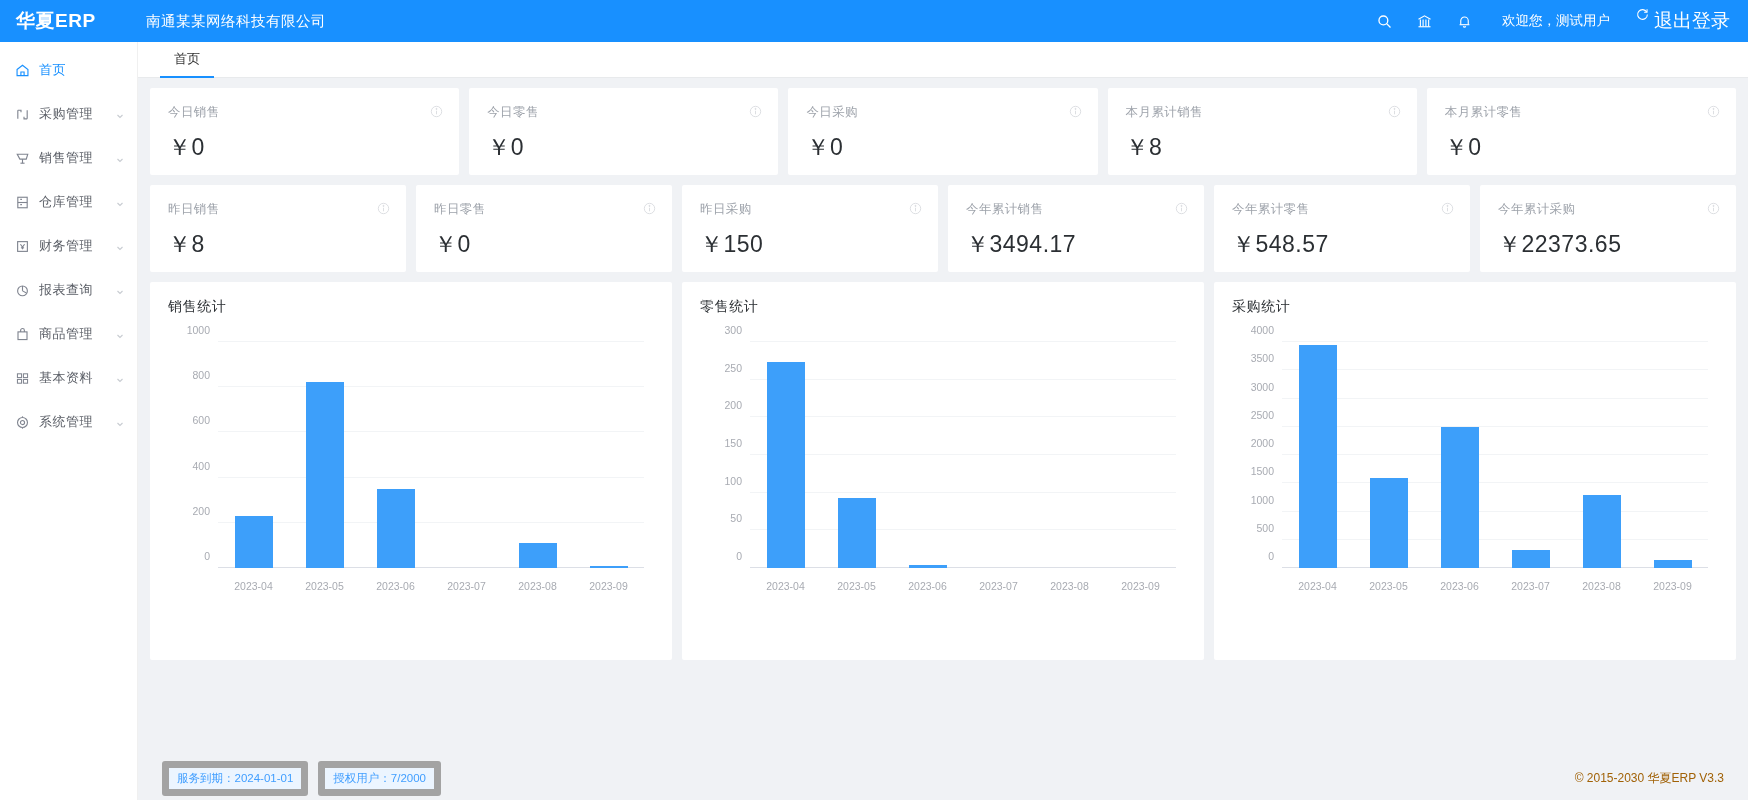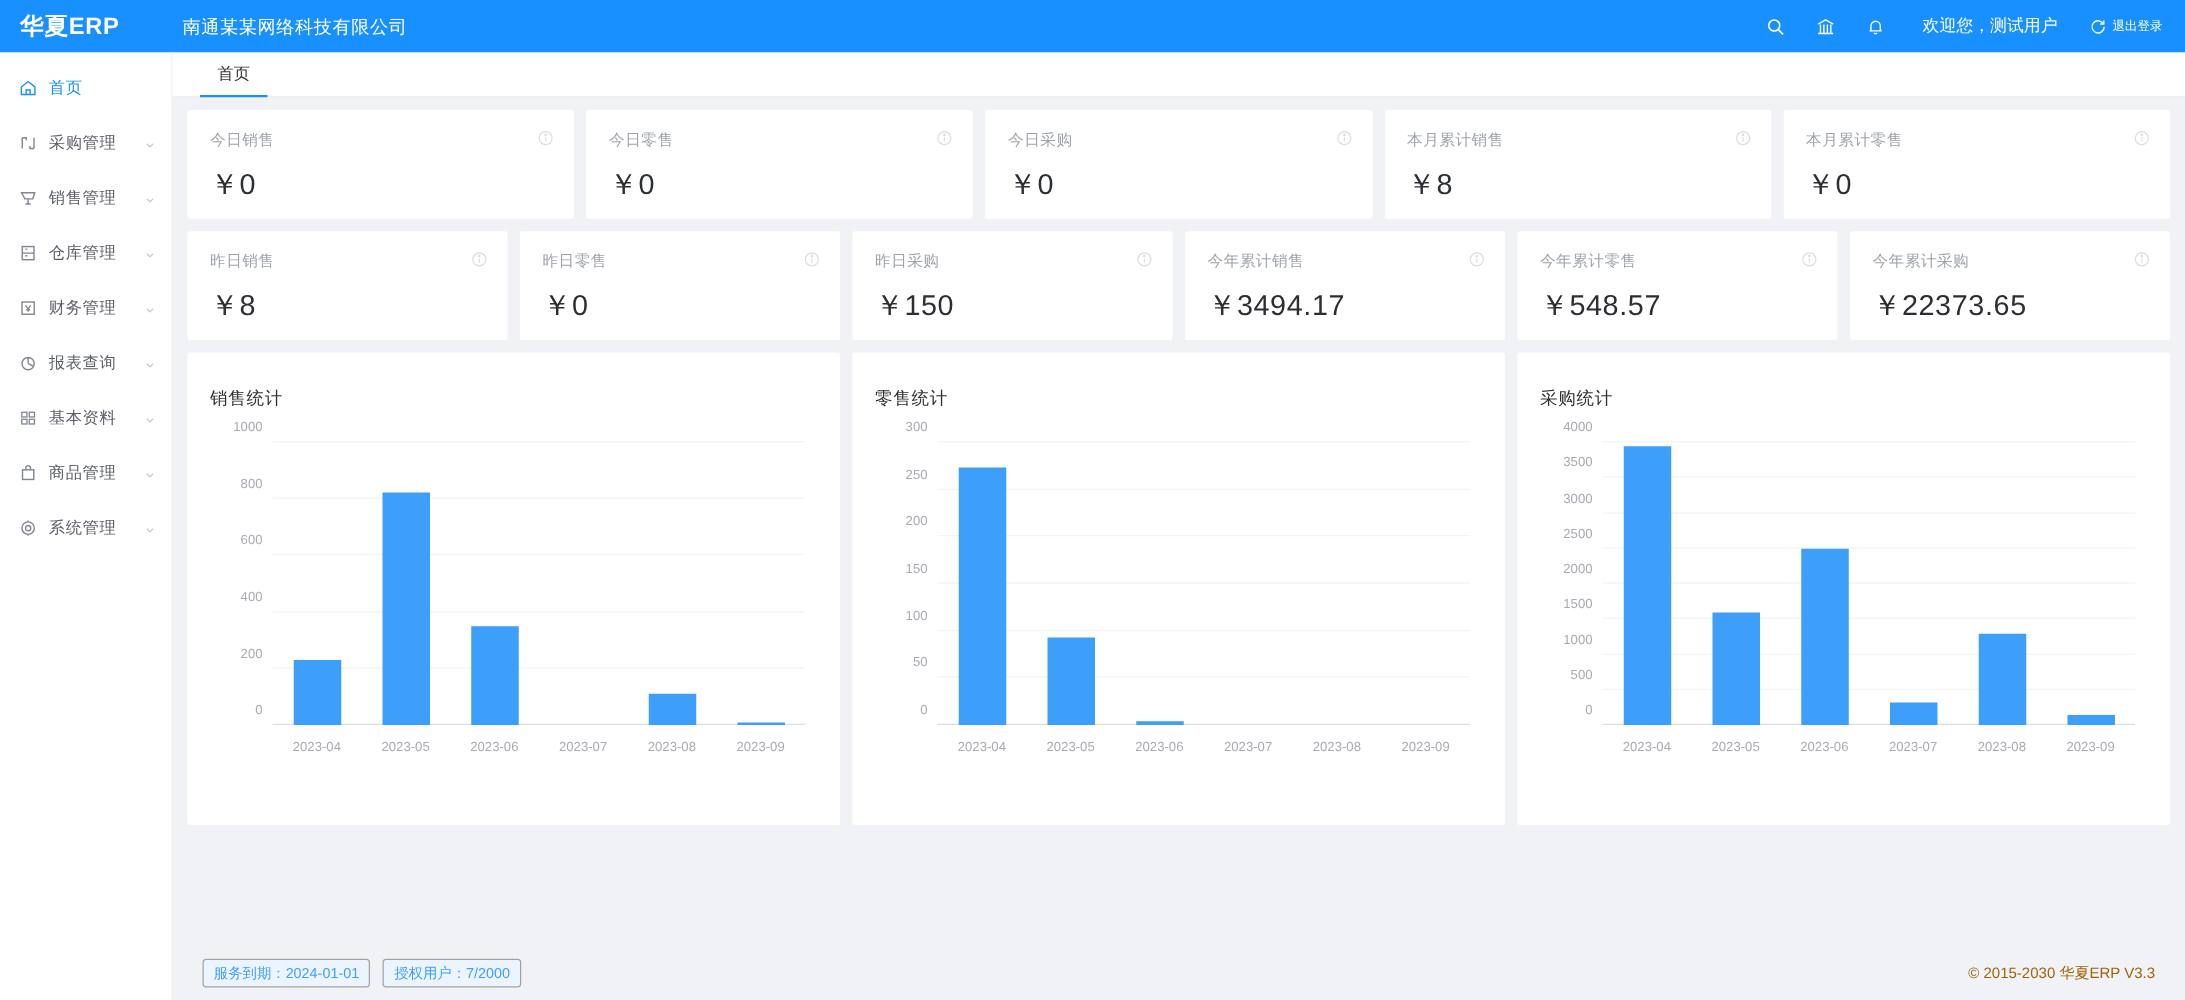--- a/index.html
+++ b/index.html
@@ -30,21 +30,21 @@
   }
   .tb-icon {
     width: 40px; height: 42px; display: flex; align-items: center; justify-content: center;
     color: #fff; cursor: pointer;
   }
   .tb-icon svg { display: block; }
   #welcome {
     color: #fff; font-size: 13.5px; margin-left: 18px; margin-right: 26px; white-space: nowrap;
   }
   #logout {
-    color: #fff; font-size: 10px; display: flex; align-items: flex-end; gap: 5px;
+    color: #fff; font-size: 19px; display: flex; align-items: flex-start; gap: 5px;
     cursor: pointer; white-space: nowrap;
   }
 
   
   #sidebar {
     position: absolute; top: 42px; left: 0; width: 138px; height: 758px;
     background: #ffffff; border-right: 1px solid #f0f0f0;
     padding-top: 6px;
   }
   .menu-item {
@@ -96,21 +96,21 @@
   .stat-value {
     margin-top: 11px; font-size: 23px; color: #2b2f33; font-weight: 400;
     letter-spacing: .5px;
   }
 
   .chart-row { display: flex; gap: 10px; }
   .chart-card {
     flex: 1 1 0; background: #fff; border-radius: 2px;
     height: 378px; padding: 16px 18px;
   }
-  .chart-title { font-size: 14px; color: #2b2f33; letter-spacing: .6px; margin-top: 12px; }
+  .chart-title { font-size: 14px; color: #2b2f33; letter-spacing: .6px; }
 
   .plot { position: relative; margin-top: 18px; height: 268px; }
   .plot-inner {
     position: absolute; left: 50px; right: 10px; top: 8px; bottom: 34px;
   }
   .gridline {
     position: absolute; left: 0; right: 0; height: 1px; background: #f2f4f6;
   }
   .axis-line {
     position: absolute; left: 0; right: 0; bottom: 0; height: 1px; background: #dcdfe6;
@@ -130,21 +130,21 @@
     display: flex;
   }
   .xtick { flex: 1 1 0; text-align: center; font-size: 10.5px; color: #a8abb2; }
 
   
   #footer {
     position: absolute; left: 138px; bottom: 0; width: 1610px; height: 44px;
     display: flex; align-items: center; padding: 0 24px 0 24px;
   }
   .tag {
-    border: 1px solid #a3a3a3; background: #ecf5ff; color: #409eff;
+    border: 7px solid #a3a3a3; background: #ecf5ff; color: #409eff;
     border-radius: 3px; font-size: 11.5px; padding: 3px 8px; margin-right: 10px;
     white-space: nowrap;
   }
   #copyright {
     margin-left: auto; font-size: 12px; color: #a16207; white-space: nowrap;
   }
 </style>
 </head>
 <body>
 
@@ -278,43 +278,43 @@
     <span class="mi-label">报表查询</span>
     <span class="mi-arrow">
       <svg width="10" height="10" viewBox="0 0 12 12" fill="none" stroke="#9aa0ab" stroke-width="1.3">
           <polyline points="3,4.8 6,7.8 9,4.8"></polyline>
         </svg>
     </span>
   </div>
 
   <div class="menu-item">
     <span class="mi-icon">
+      <svg width="15" height="15" viewBox="0 0 16 16" fill="none" stroke="#808590" stroke-width="1.2">
+        <rect x="3.2" y="5.2" width="9.6" height="8.2"></rect>
+          <path d="M6 5.2 V3.6 a2 2 0 0 1 4 0 v1.6"></path>
+      </svg>
+    </span>
+    <span class="mi-label">商品管理</span>
+    <span class="mi-arrow">
+      <svg width="10" height="10" viewBox="0 0 12 12" fill="none" stroke="#9aa0ab" stroke-width="1.3">
+          <polyline points="3,4.8 6,7.8 9,4.8"></polyline>
+        </svg>
+    </span>
+  </div>
+
+  <div class="menu-item">
+    <span class="mi-icon">
       <svg width="15" height="15" viewBox="0 0 16 16" fill="none" stroke="#808590" stroke-width="1.1">
         <rect x="2.6" y="3" width="4.4" height="4"></rect>
           <rect x="9" y="3" width="4.4" height="4"></rect>
         <rect x="2.6" y="9" width="4.4" height="4"></rect>
           <rect x="9" y="9" width="4.4" height="4"></rect>
       </svg>
     </span>
     <span class="mi-label">基本资料</span>
-    <span class="mi-arrow">
-      <svg width="10" height="10" viewBox="0 0 12 12" fill="none" stroke="#9aa0ab" stroke-width="1.3">
-          <polyline points="3,4.8 6,7.8 9,4.8"></polyline>
-        </svg>
-    </span>
-  </div>
-
-  <div class="menu-item">
-    <span class="mi-icon">
-      <svg width="15" height="15" viewBox="0 0 16 16" fill="none" stroke="#808590" stroke-width="1.2">
-        <rect x="3.2" y="5.2" width="9.6" height="8.2"></rect>
-          <path d="M6 5.2 V3.6 a2 2 0 0 1 4 0 v1.6"></path>
-      </svg>
-    </span>
-    <span class="mi-label">商品管理</span>
     <span class="mi-arrow">
       <svg width="10" height="10" viewBox="0 0 12 12" fill="none" stroke="#9aa0ab" stroke-width="1.3">
           <polyline points="3,4.8 6,7.8 9,4.8"></polyline>
         </svg>
     </span>
   </div>
 
   <div class="menu-item">
     <span class="mi-icon">
       <svg width="15" height="15" viewBox="0 0 16 16" fill="none" stroke="#808590" stroke-width="1.2">

